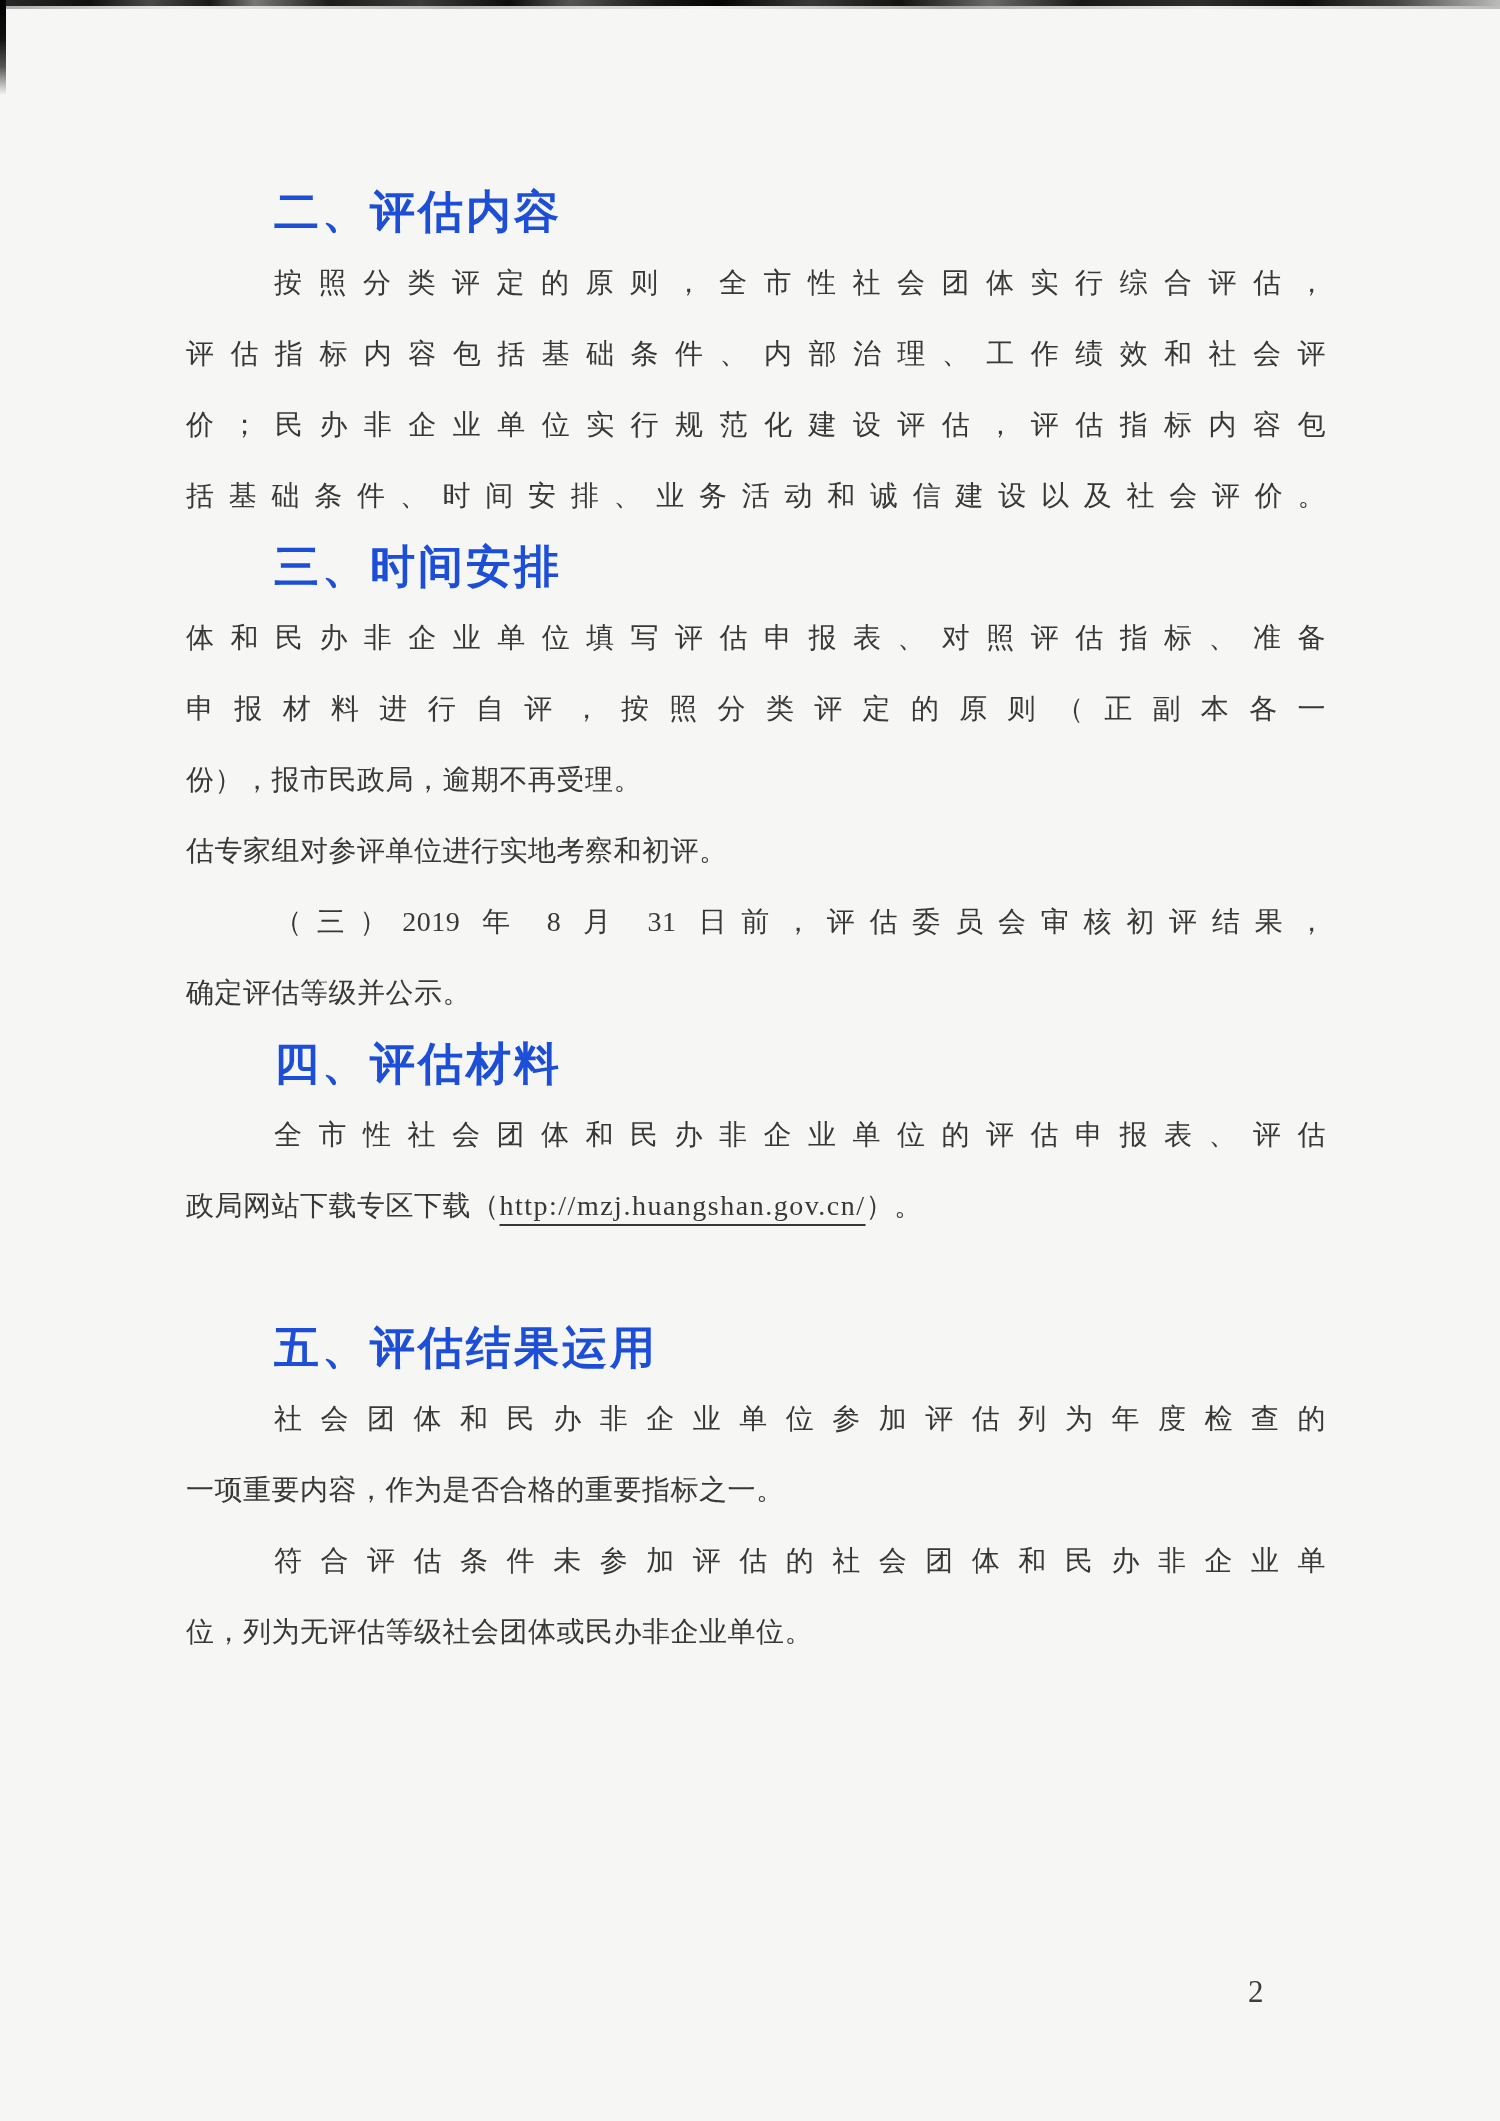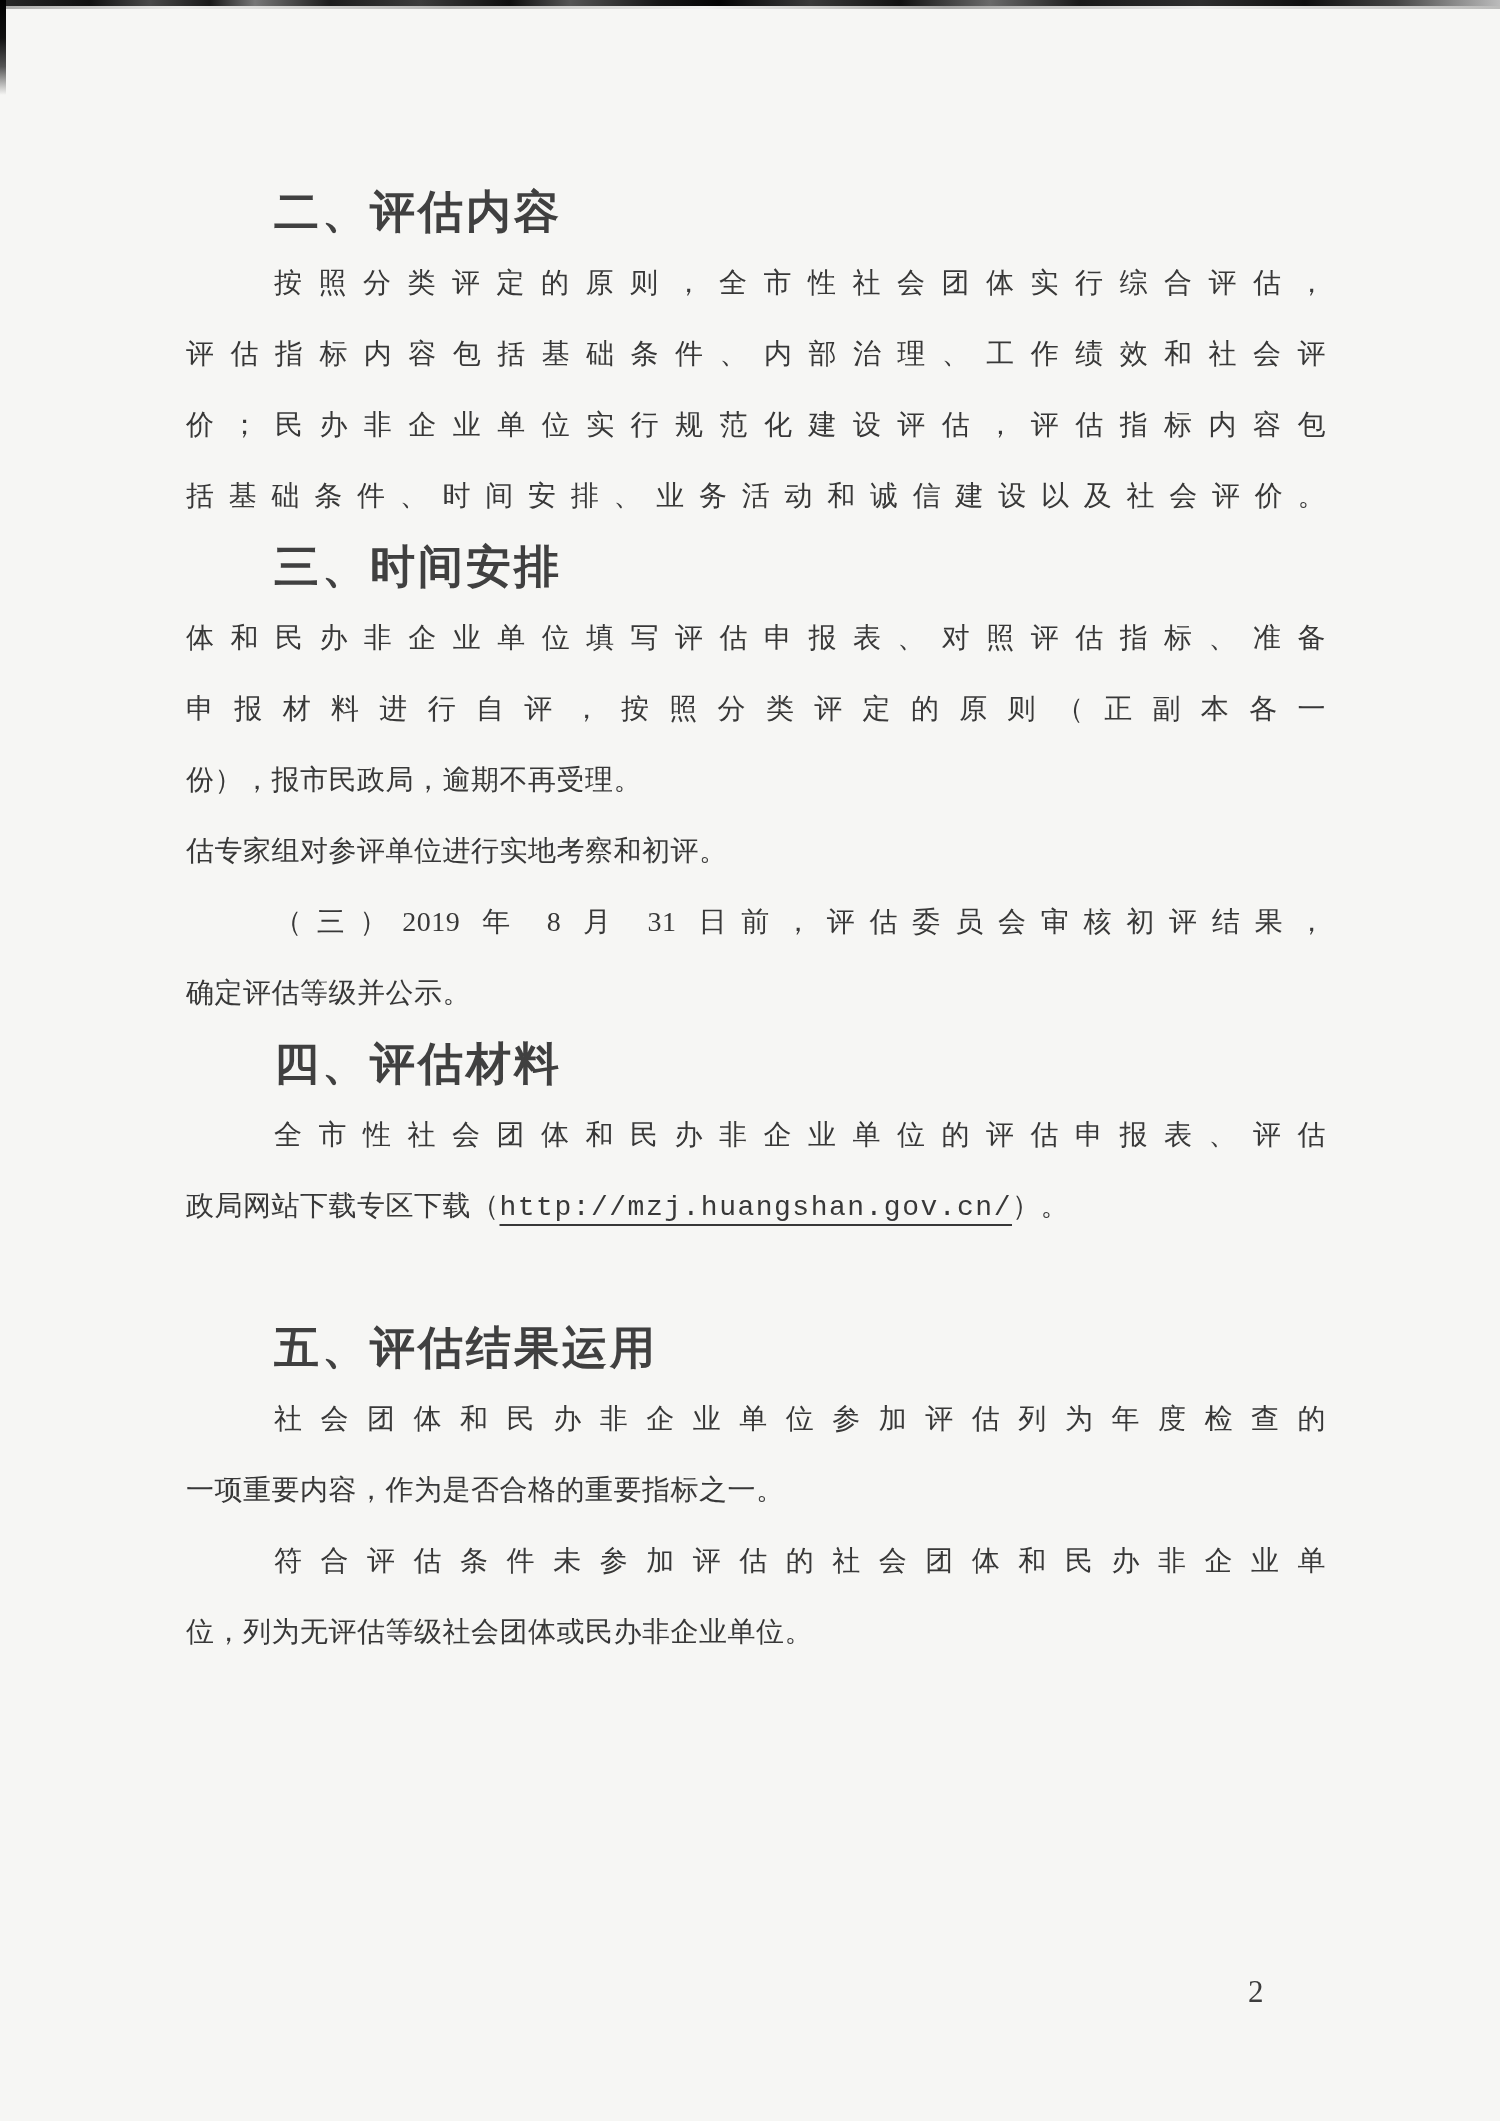--- a/index.html
+++ b/index.html
@@ -61,34 +61,33 @@
   .justify {
     text-align: justify;
     text-align-last: justify;
   }
   .first {
     text-indent: 88px;
   }
   .heading {
     font-family: "Liberation Sans", sans-serif;
     font-weight: bold;
-    color: #404040;
+    color: #1d4ed8;
     font-size: 45px;
     text-indent: 88px;
     letter-spacing: 3px;
   }
   .gap-before {
     margin-top: 71px;
   }
   .url {
     text-decoration: underline;
     text-underline-offset: 9px;
     text-decoration-thickness: 2px;
     letter-spacing: 1.5px;
-    font-family: Liberation Mono, monospace;
   }
   .pagenum {
     position: absolute;
     left: 1248px;
     top: 1972px;
     font-size: 31px;
     line-height: 40px;
     color: #3d3d3d;
   }
 </style>

